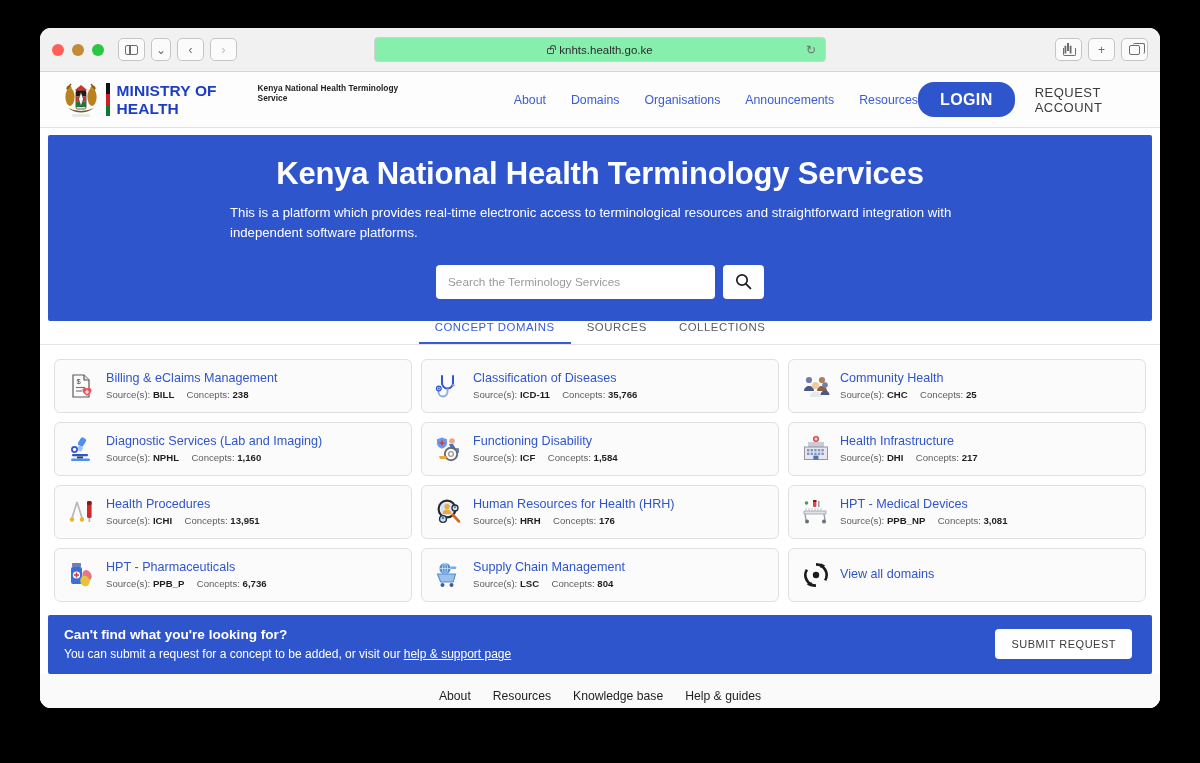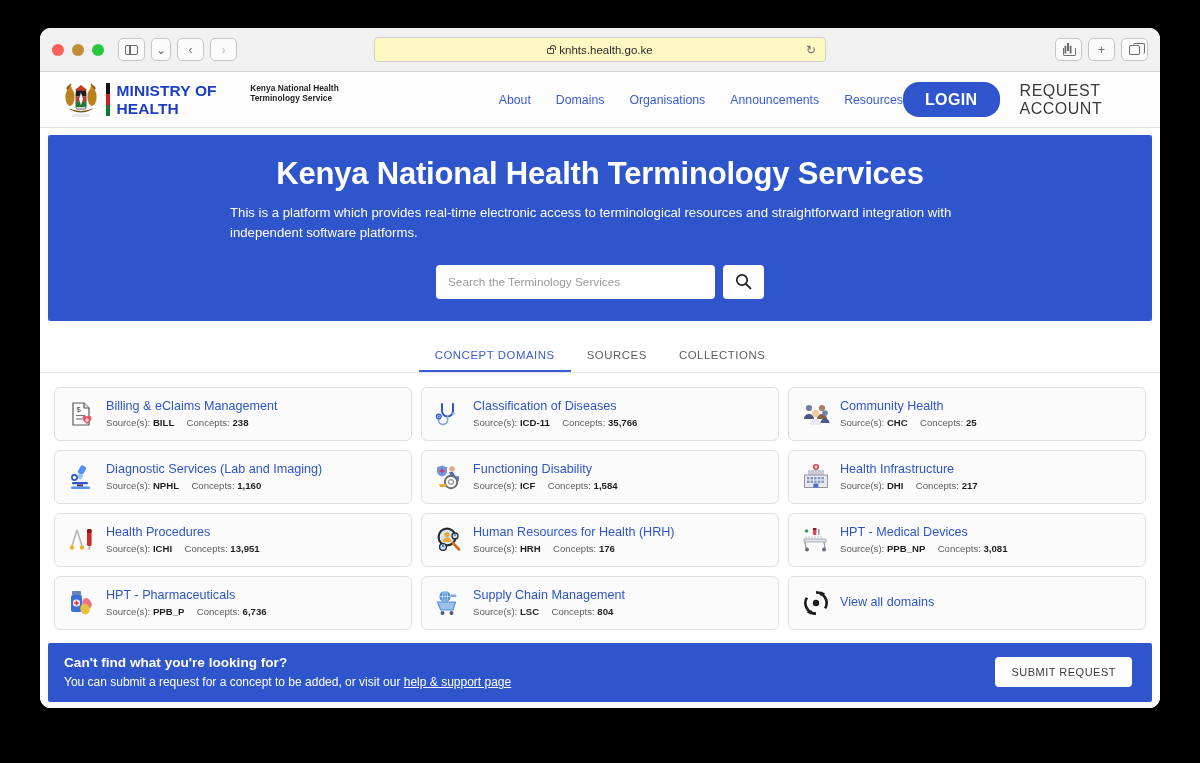--- a/index.html
+++ b/index.html
@@ -60,21 +60,21 @@
   .sidebar-glyph::after {
     content: ""; position: absolute;
     left: 3.4px; top: 0; bottom: 0; width: 1.3px;
     background: #6d6d70;
   }
 
   .urlbar {
     position: absolute;
     left: 50%; transform: translateX(-50%);
     width: 452px; height: 25px;
-    background: #fef9c3;
+    background: #86efac;
     border: 1px solid #d0d0d2;
     border-radius: 4px;
     display: flex; align-items: center; justify-content: center;
     font-size: 11.5px;
     color: #2b2b2d;
     gap: 5px;
   }
   .lock {
     width: 7px; height: 6px;
     border: 1.1px solid #4a4a4c;
@@ -188,21 +188,21 @@
     border-radius: 16px;
     height: 35px;
     padding: 0 22px;
     font-size: 16px;
     font-weight: bold;
     letter-spacing: 0.4px;
     font-family: inherit;
     cursor: pointer;
   }
   .request-account {
-    font-size: 16px;
+    font-size: 13px;
     color: #3a3a3c;
     letter-spacing: 0.5px;
     text-decoration: none;
   }
 
   
   .hero {
     margin: 7px 8px 0 8px;
     background: #2f55cc;
     border-radius: 2px;
@@ -255,21 +255,21 @@
 
   
   .tabs {
     display: flex;
     justify-content: center;
     gap: 0;
     border-bottom: 1px solid #e4e4e6;
     background: #ffffff;
   }
   .tab {
-    padding: 28px 16px 9px 16px;
+    padding: 0 16px 9px 16px;
     font-size: 11.4px;
     letter-spacing: 0.55px;
     color: #5c5c5f;
     cursor: pointer;
     border-bottom: 2px solid transparent;
     background: none;
     border-top: none; border-left: none; border-right: none;
     font-family: inherit;
   }
   .tab.active {

